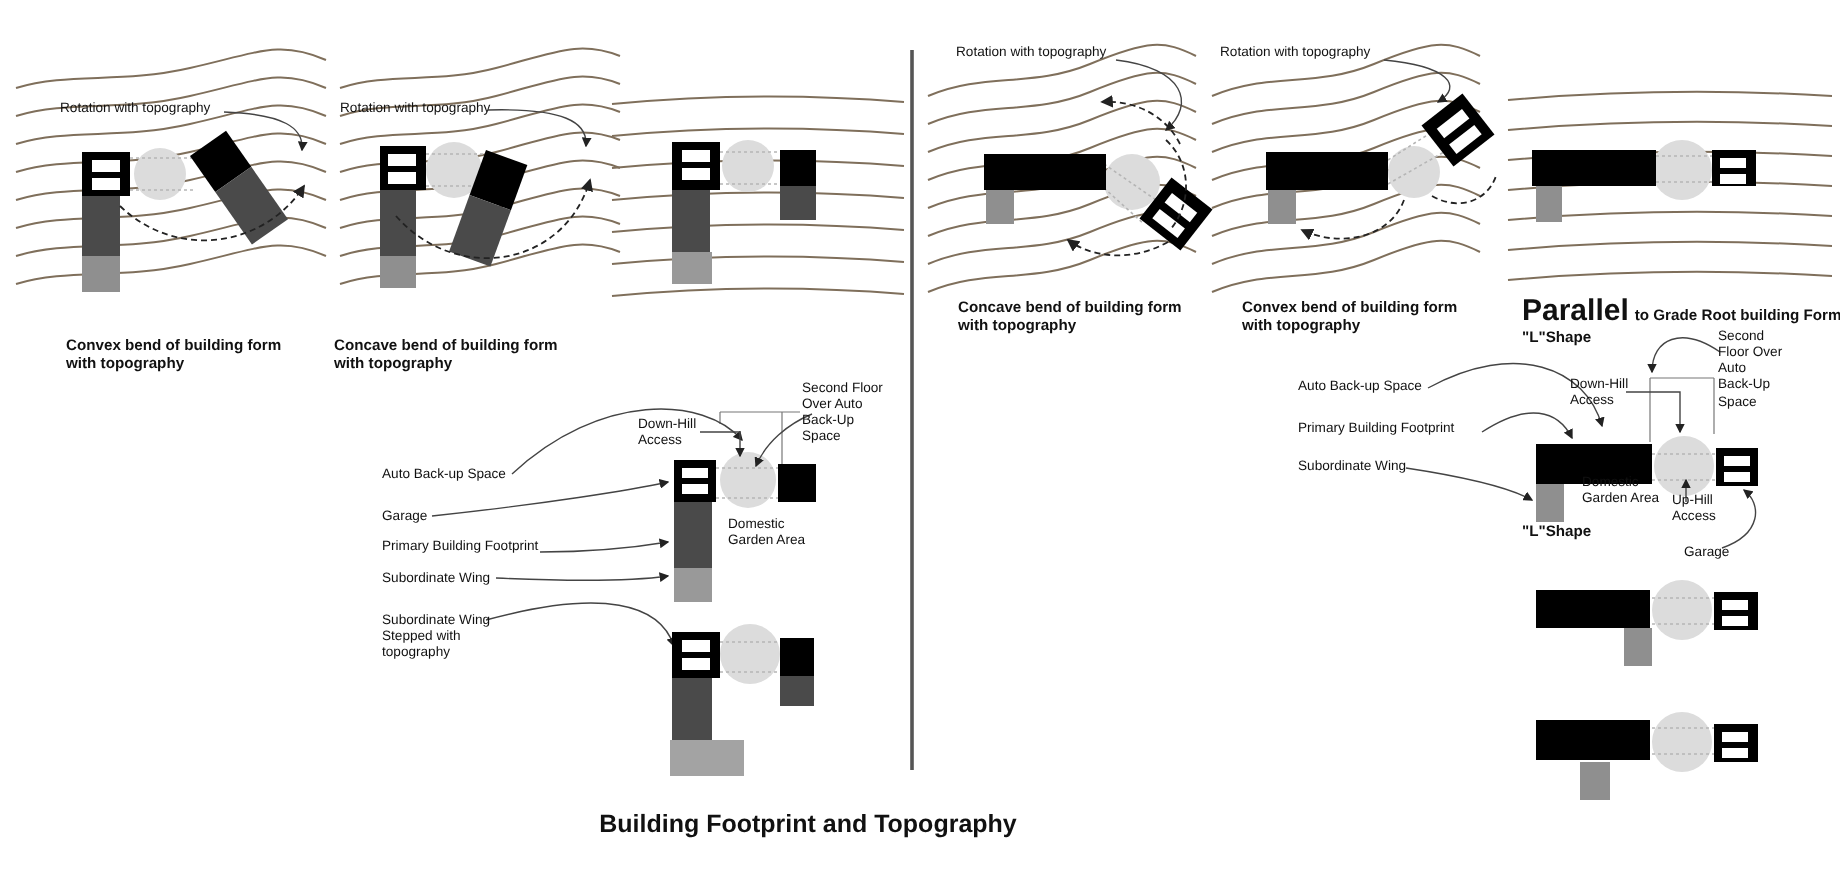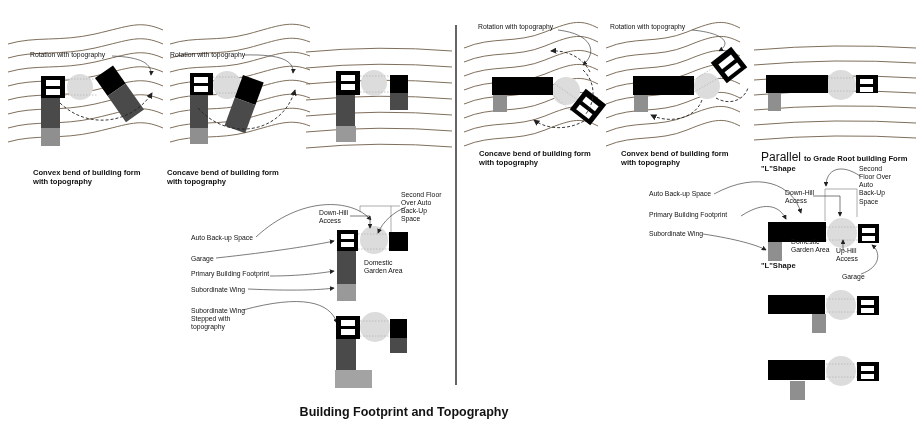--- a/index.html
+++ b/index.html
@@ -2,21 +2,21 @@
 <html><head>
 <meta charset="utf-8">
 <style>
   html,body{margin:0;padding:0;background:#fff;}
   .stage{position:relative;width:920px;height:439px;background:#ffffff;overflow:hidden;
          font-family:"Liberation Sans",sans-serif;}
   .stage svg{position:absolute;left:0;top:0;}
   .t{position:absolute;color:#111;white-space:nowrap;}
   .small{font-size:6.8px;line-height:1.2;}
   .cap{font-size:7.6px;font-weight:bold;line-height:1.22;}
-  .em{font-size:12px;font-weight:normal;}
+  .em{font-size:15px;font-weight:bold;}
   .emrest{font-size:7.6px;font-weight:bold;margin-left:3px;text-align:center;}
   .title{font-size:12.5px;font-weight:bold;width:808px;text-align:center;}
 </style>
 </head>
 <body>
 
 <div class="stage">
 
 <svg width="920" height="439" viewBox="0 0 920 439">
   <defs>

